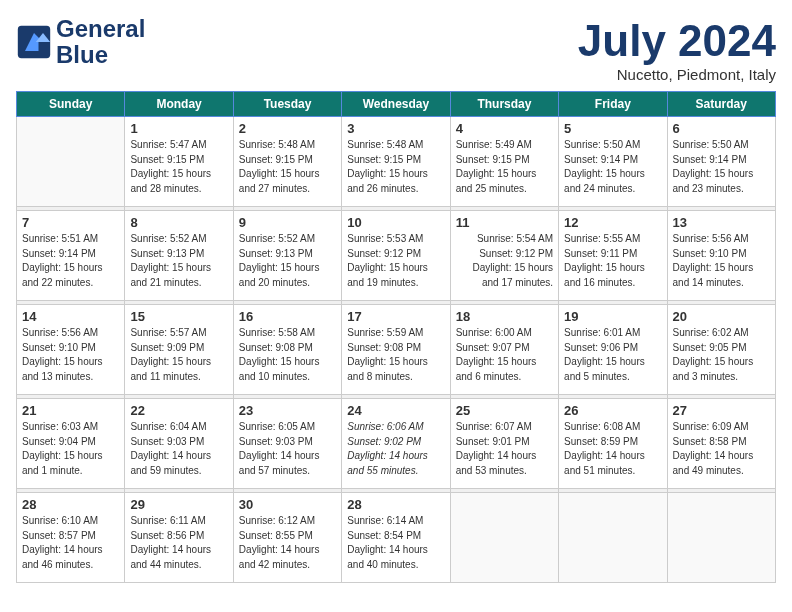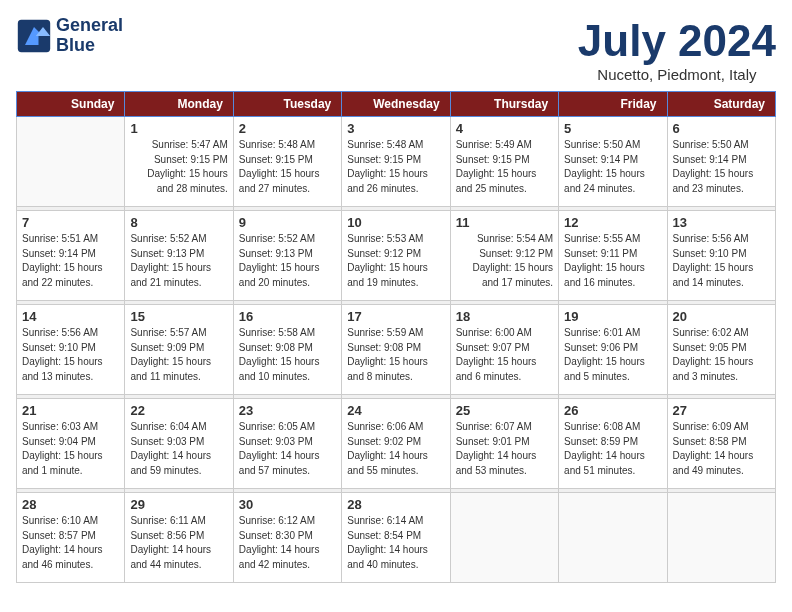--- a/index.html
+++ b/index.html
@@ -15,52 +15,51 @@
       justify-content: space-between;
       align-items: flex-start;
       margin-bottom: 8px;
     }
     .logo {
       display: flex;
       align-items: center;
       gap: 4px;
     }
     .logo-text {
-      font-size: 18px;
+      font-size: 24px;
       font-weight: bold;
       color: #1a3a6b;
       line-height: 1.1;
     }
     .logo-icon {
       width: 36px;
       height: 36px;
     }
     .title-block {
       text-align: right;
     }
     .month-title {
       font-size: 44px;
       color: #1a3a6b;
       font-weight: bold;
     }
     .location {
       font-size: 15px;
       color: #333;
-      text-align: center;
     }
     .calendar {
       width: 100%;
       border-collapse: collapse;
       font-size: 11px;
     }
     .calendar th {
-      background: #7f1d1d;
+      background: #0f766e;
       color: #fff;
       padding: 5px 10px;
-      text-align: right;
+      text-align: center;
       font-size: 12px;
       border: 1px solid #5588dd;
     }
     .calendar td {
       border: 1px solid #ccc;
       vertical-align: top;
       padding: 4px 5px;
       height: 90px;
       width: 107px;
       color: #333;
@@ -120,21 +119,21 @@
         <th>Thursday</th>
         <th>Friday</th>
         <th>Saturday</th>
       </tr>
   </thead>
   <tbody id="calendar-body">
   <tr>
         <td class="empty"></td>
         <td>
           <span class="day-number">1</span>
-          <div class="day-info" style="white-space: pre-line; text-align: right;">Sunrise: 5:47 AM
+          <div class="day-info" style="white-space: pre-line;">Sunrise: 5:47 AM
 Sunset: 9:15 PM
 Daylight: 15 hours and 28 minutes.</div>
         </td>
         <td>
           <span class="day-number">2</span>
           <div class="day-info" style="white-space: pre-line;">Sunrise: 5:48 AM
 Sunset: 9:15 PM
 Daylight: 15 hours and 27 minutes.</div>
         </td>
         <td>
@@ -291,21 +290,21 @@
 Daylight: 14 hours and 59 minutes.</div>
         </td>
         <td>
           <span class="day-number">23</span>
           <div class="day-info" style="white-space: pre-line;">Sunrise: 6:05 AM
 Sunset: 9:03 PM
 Daylight: 14 hours and 57 minutes.</div>
         </td>
         <td>
           <span class="day-number">24</span>
-          <div class="day-info" style="white-space: pre-line;">Sunrise: 6:06 AM
+          <div class="day-info" style="white-space: pre-line; font-style: italic;">Sunrise: 6:06 AM
 Sunset: 9:02 PM
 Daylight: 14 hours and 55 minutes.</div>
         </td>
         <td>
           <span class="day-number">25</span>
           <div class="day-info" style="white-space: pre-line;">Sunrise: 6:07 AM
 Sunset: 9:01 PM
 Daylight: 14 hours and 53 minutes.</div>
         </td>
         <td>
@@ -339,21 +338,21 @@
         </td>
         <td>
           <span class="day-number">29</span>
           <div class="day-info" style="white-space: pre-line;">Sunrise: 6:11 AM
 Sunset: 8:56 PM
 Daylight: 14 hours and 44 minutes.</div>
         </td>
         <td>
           <span class="day-number">30</span>
           <div class="day-info" style="white-space: pre-line;">Sunrise: 6:12 AM
-Sunset: 8:30 PM
+Sunset: 8:55 PM
 Daylight: 14 hours and 42 minutes.</div>
         </td>
         <td>
           <span class="day-number">28</span>
           <div class="day-info" style="white-space: pre-line;">Sunrise: 6:14 AM
 Sunset: 8:54 PM
 Daylight: 14 hours and 40 minutes.</div>
         </td>
         <td class="empty"></td>
         <td class="empty"></td>

